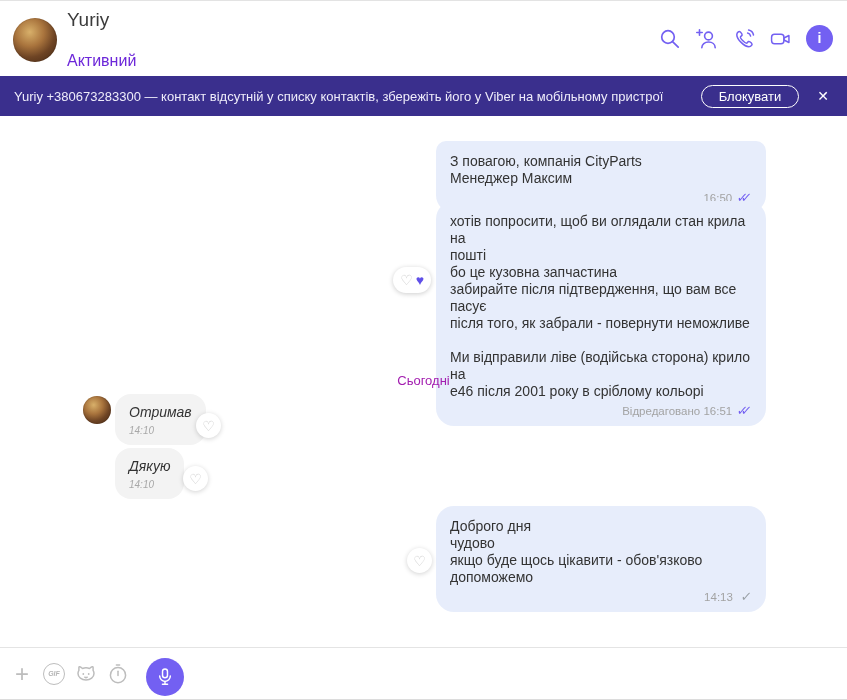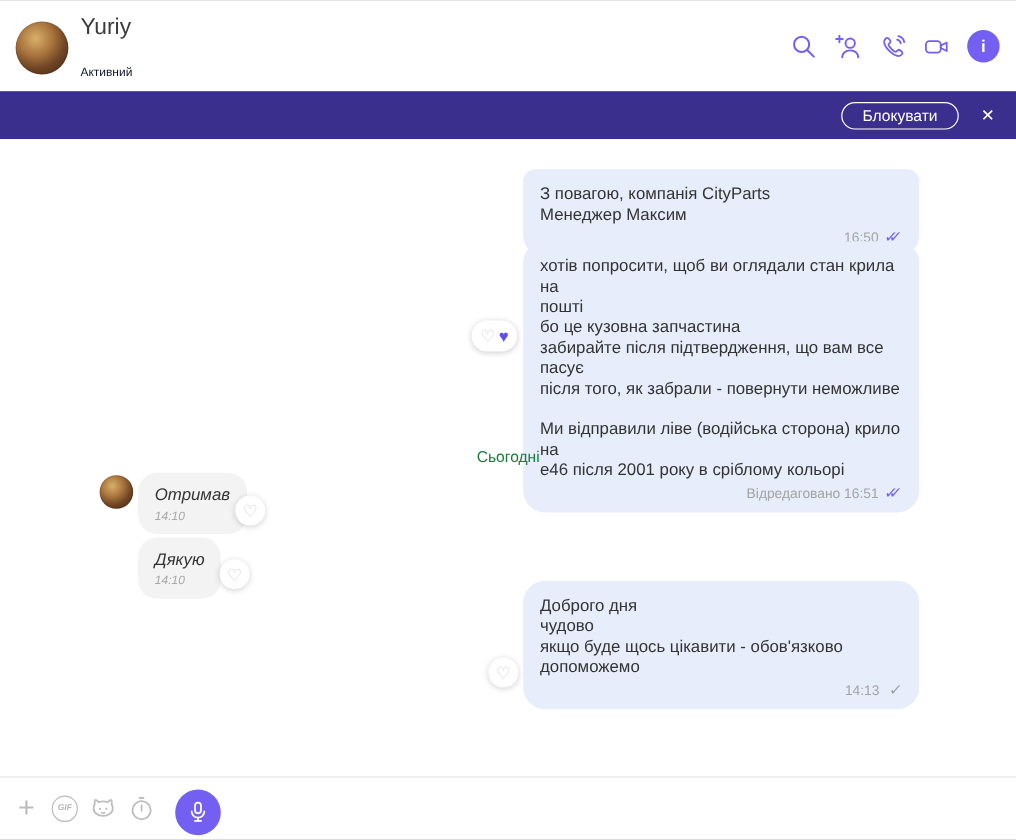--- a/index.html
+++ b/index.html
@@ -10,21 +10,21 @@
     overflow:hidden; border-top:1px solid #e3e3e3; border-bottom:1px solid #dcdcdc;
   }
   
   .hd{ position:absolute; top:0; left:0; right:0; height:75px; background:#fff;
        display:flex; align-items:center; padding:0 12px; }
   .avatar{ border-radius:50%;
     background:radial-gradient(circle at 38% 32%, #d8b06a 0%, #a9743d 35%, #6e4424 62%, #402513 100%);
     box-shadow:inset 0 0 0 1px rgba(0,0,0,.08); flex:none; }
   .avatar.lg{ width:44px; height:44px; margin:2px 10px 0 1px; }
   .hd-name{ font-size:19px; color:#3b3b3b; line-height:24px; }
-  .hd-status{ font-size:10px; color:#0f172a; margin-top:20px; }
+  .hd-status{ font-size:16px; color:#6d28d9; margin-top:20px; }
   .hd-icons{ margin-left:auto; display:flex; align-items:center; gap:13px; padding-right:2px; }
   .icon-btn{ width:24px; height:24px; border:none; background:none; cursor:pointer;
              display:flex; align-items:center; justify-content:center; padding:0; }
   .icon-btn svg{ display:block; }
   .info-btn{ width:27px; height:27px; border-radius:50%; background:#7360f2; border:none;
              color:#fff; font-size:14px; font-weight:bold; cursor:pointer; line-height:27px; }
   
   .banner{ position:absolute; top:75px; left:0; right:0; height:40px; background:#3a2f8d;
            display:flex; align-items:center; padding:0 14px; }
   .banner-text{ color:#eeecfa; font-size:13px; white-space:nowrap; overflow:hidden; }
@@ -42,21 +42,21 @@
   .out-b.rounded{ border-radius:18px; }
   .in-b{ background:#f3f3f3; border-radius:16px; padding:10px 14px 6px; display:inline-block;font-style:italic; }
   .msg-text{ white-space:pre-line; }
   .meta{ text-align:right; font-size:11.5px; color:#a3a3a3; margin-top:3px; line-height:15px; }
   .checks{ display:inline-block; letter-spacing:-7px; padding-right:7px; margin-left:5px;
            font-size:13px; font-weight:bold; transform:skewX(-8deg); }
   .checks.purple{ color:#7360f2; }
   .checks.gray{ color:#9aa0a6; letter-spacing:0; padding-right:0; }
   .in-time{ text-align:left; font-size:10px; color:#a8a8a8; margin-top:1px; }
   .date-divider{ position:absolute; left:0; right:0; text-align:center; font-size:13px;
-                 color:#15803d; }
+                 color:#a21caf; }
   .avatar.sm{ position:absolute; width:28px; height:28px; }
   .reaction-pill{ position:absolute; height:26px; background:#fff; border-radius:13px;
                   box-shadow:0 1px 5px rgba(0,0,0,.2); display:flex; align-items:center;
                   padding:0 7px; gap:3px; cursor:pointer; border:none; }
   .heart-outline{ color:#cfcfcf; font-size:14px; line-height:1; }
   .heart-filled{ color:#5f4fe8; font-size:14px; line-height:1; }
   .heart-btn{ position:absolute; width:25px; height:25px; border-radius:50%; background:#fff;
               box-shadow:0 1px 5px rgba(0,0,0,.18); border:none; cursor:pointer;
               display:flex; align-items:center; justify-content:center; padding:0; }
   
@@ -114,20 +114,21 @@
           <path d="M16.2 10.9l5.4-2.7v7.6l-5.4-2.7z"></path>
         </svg>
       </button>
       <button class="info-btn">
         <span>i</span>
       </button>
     </div>
   </div>
 
   <div class="banner">
+    <span class="banner-text">Yuriy +380673283300 — контакт відсутній у списку контактів, збережіть його у Viber на мобільному пристрої</span>
     <button class="block-btn">Блокувати</button>
     <button class="banner-close">✕</button>
   </div>
 
   <div class="chat">
 
     <div class="msg" style="top:3px; right:81px;margin-top:22px;">
       <div class="bubble out-b">
         <div class="msg-text">З повагою, компанія CityParts
 Менеджер Максим</div>
@@ -175,21 +176,21 @@
     <div class="msg" style="left:115px; top:332px;">
       <div class="bubble in-b">
         <div class="msg-text">Дякую</div>
         <div class="in-time">14:10</div>
       </div>
     </div>
     <button class="heart-btn" style="left:183px; top:350px;">
       <span class="heart-outline">♡</span>
     </button>
 
-    <div class="msg" style="top:368px; right:81px;">
+    <div class="msg" style="top:390px; right:81px;">
       <div class="bubble out-b rounded">
         <div class="msg-text">Доброго дня
 чудово
 якщо буде щось цікавити - обов'язково
 допоможемо</div>
         <div class="meta">
           <span>14:13</span> <span class="checks gray">✓</span>
         </div>
       </div>
     </div>

